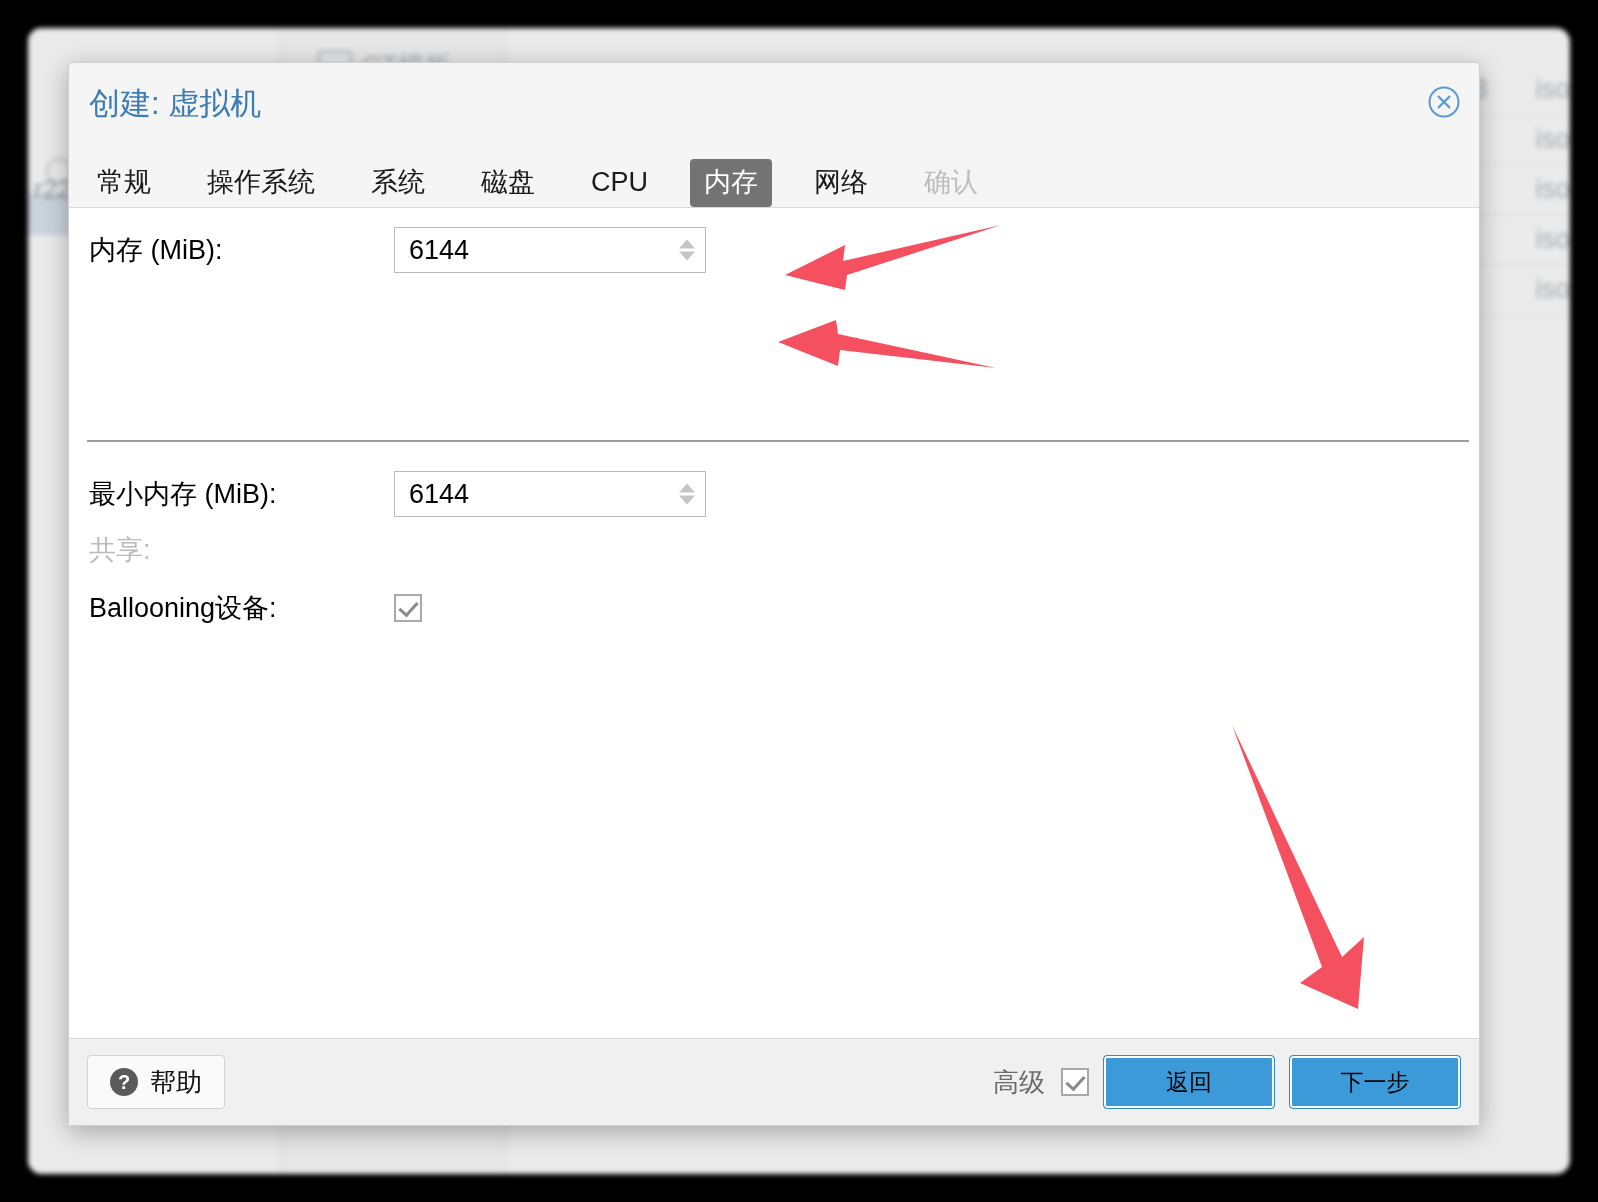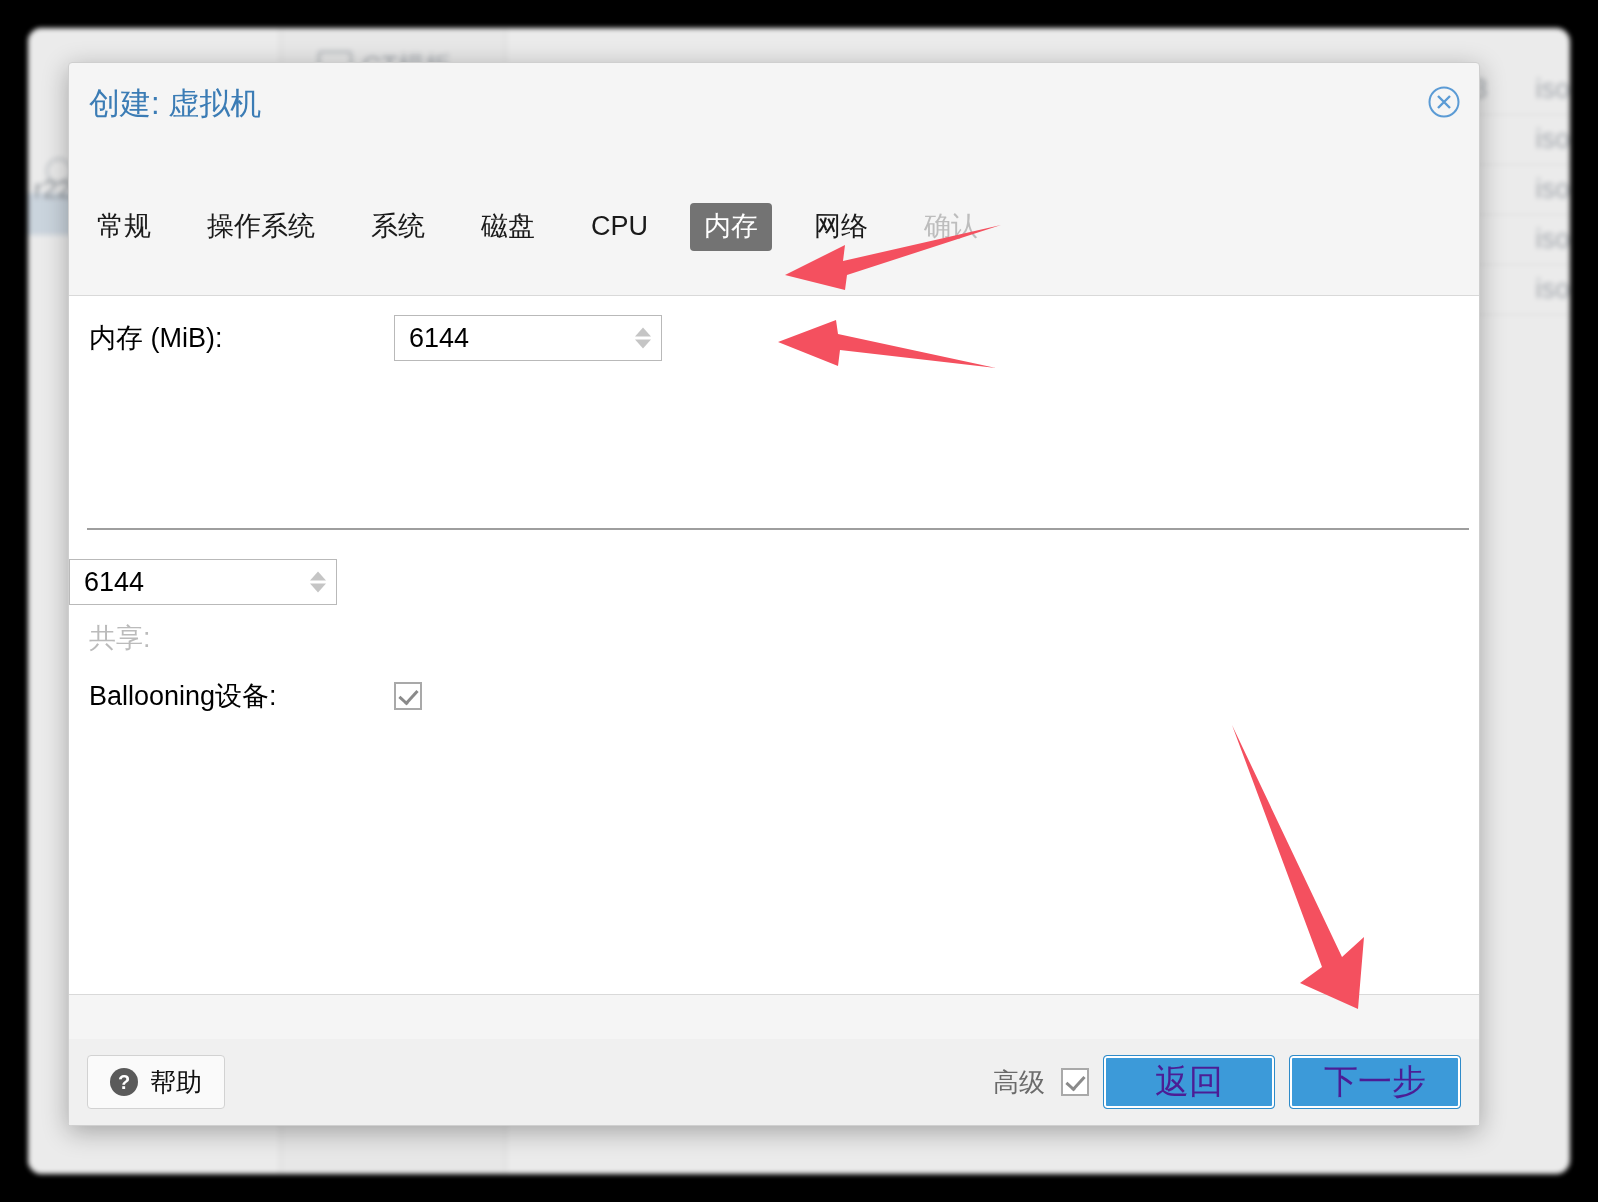--- a/index.html
+++ b/index.html
@@ -120,21 +120,20 @@
     left: 68px;
     top: 62px;
     width: 1410px;
     height: 1062px;
     background: #f5f5f5;
     border: 1px solid #cfcfcf;
     border-radius: 4px;
     box-shadow: 0 6px 26px rgba(0,0,0,.30);
     display: flex;
     flex-direction: column;
-    gap: 44px;
   }
   .modal-header {
     position: relative;
     height: 78px;
     flex: 0 0 auto;
   }
   .modal-title {
     position: absolute;
     left: 20px;
     top: 20px;
@@ -201,21 +200,21 @@
     padding-left: 20px;
     box-sizing: border-box;
     font-size: 27px;
     color: #000000;
     white-space: nowrap;
   }
   .f-label.muted { color: #bbbbbb; }
 
   .spin {
     position: relative;
-    width: 268px;
+    width: 312px;
     height: 46px;
     background: #ffffff;
     border: 1px solid #b9b9b9;
     box-sizing: border-box;
     display: flex;
     align-items: center;
   }
   .spin.disabled { border-color: #dcdcdc; background: #ffffff; }
   .spin-value {
     padding-left: 14px;
@@ -318,22 +317,22 @@
     margin-right: 2px;
     white-space: nowrap;
   }
   .btn-blue {
     min-width: 118px;
     height: 52px;
     padding: 0 26px;
     background: #3c9ad9;
     border: 1px solid #2f8bc9;
     border-radius: 4px;
-    color: #4c1d95;
-    font-size: 34px;
+    color: #000000;
+    font-size: 23px;
     display: flex;
     align-items: center;
     justify-content: center;
     cursor: pointer;
     white-space: nowrap;
   }
   .btn-blue.outlined { box-shadow: inset 0 0 0 2px #ffffff; }
 
   
   .anno {
@@ -417,20 +416,21 @@
         <span class="spin-arrows">
           <span class="chev up"></span>
           <span class="chev down"></span>
         </span>
       </div>
     </div>
 
     <div class="separator"></div>
 
     <div class="form-row" style="top:258px">
+      <div class="f-label">最小内存 (MiB):</div>
       <div class="spin">
         <span class="spin-value">6144</span>
         <span class="spin-arrows">
           <span class="chev up"></span>
           <span class="chev down"></span>
         </span>
       </div>
     </div>
 
     <div class="form-row" style="top:314px">

